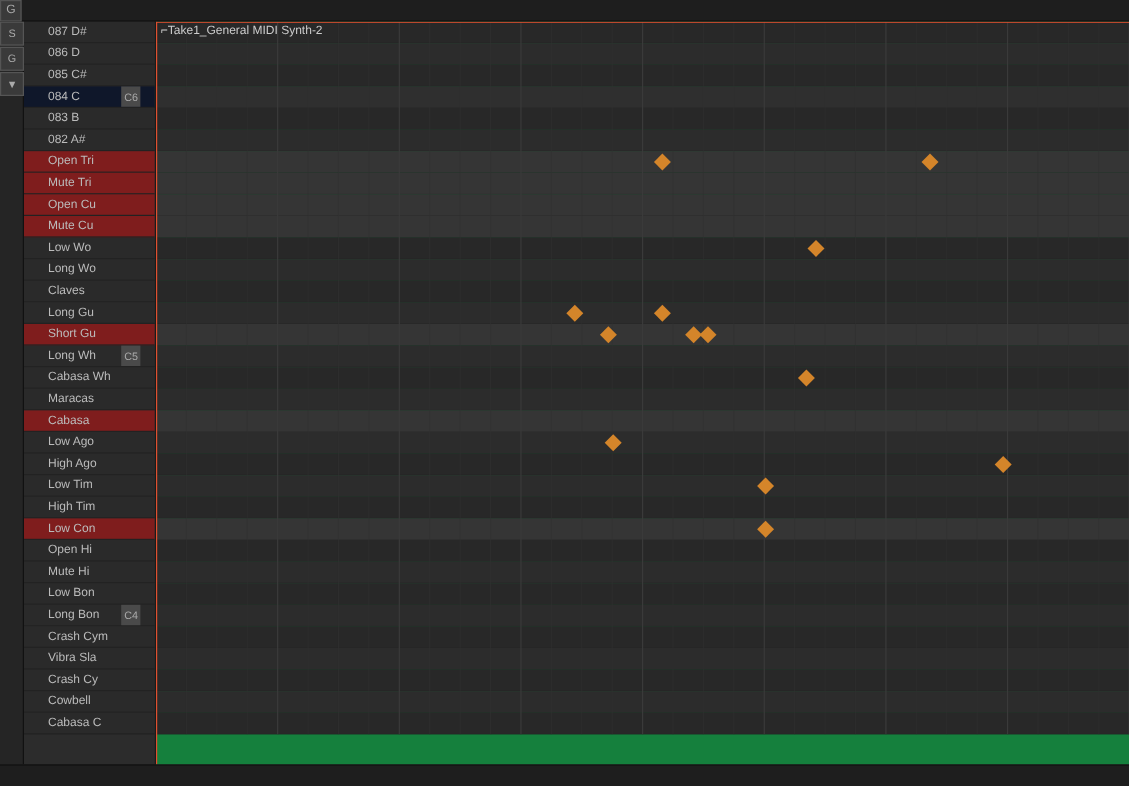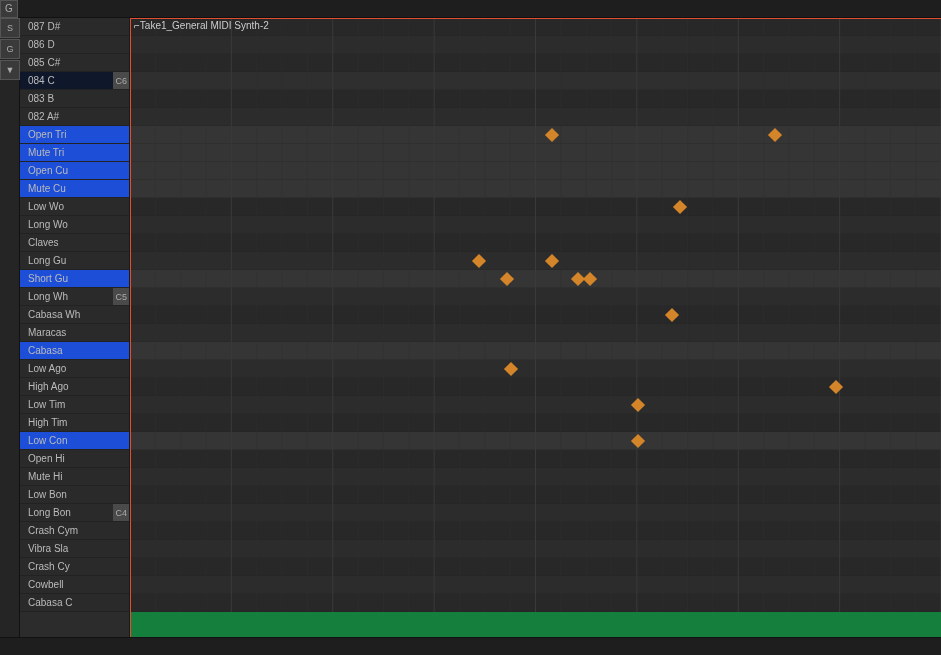--- a/index.html
+++ b/index.html
@@ -86,42 +86,42 @@
       background: #2c2c2c;
       border-right: 1px solid #1a1a1a;
       overflow: hidden;
       flex-shrink: 0;
     }
 
     .note-row {
       height: 18px;
       display: flex;
       align-items: center;
-      padding-left: 8px;
+      padding-left: 20px;
       border-bottom: 1px solid #222;
       font-size: 10px;
       color: #bbb;
       position: relative;
     }
 
     .note-row.dark {
       background: #2a2a2a;
     }
 
     .note-row.light {
       background: #0f172a;
     }
 
     .note-row.highlight {
-      background: #1d4ed8;
+      background: #7f1d1d;
     }
 
     .c-marker {
       position: absolute;
-      right: 0;
+      right: 12px;
       background: #4a4a4a;
       color: #aaa;
       font-size: 9px;
       padding: 0 2px;
       height: 100%;
       display: flex;
       align-items: center;
     }
 
     .grid-area {

